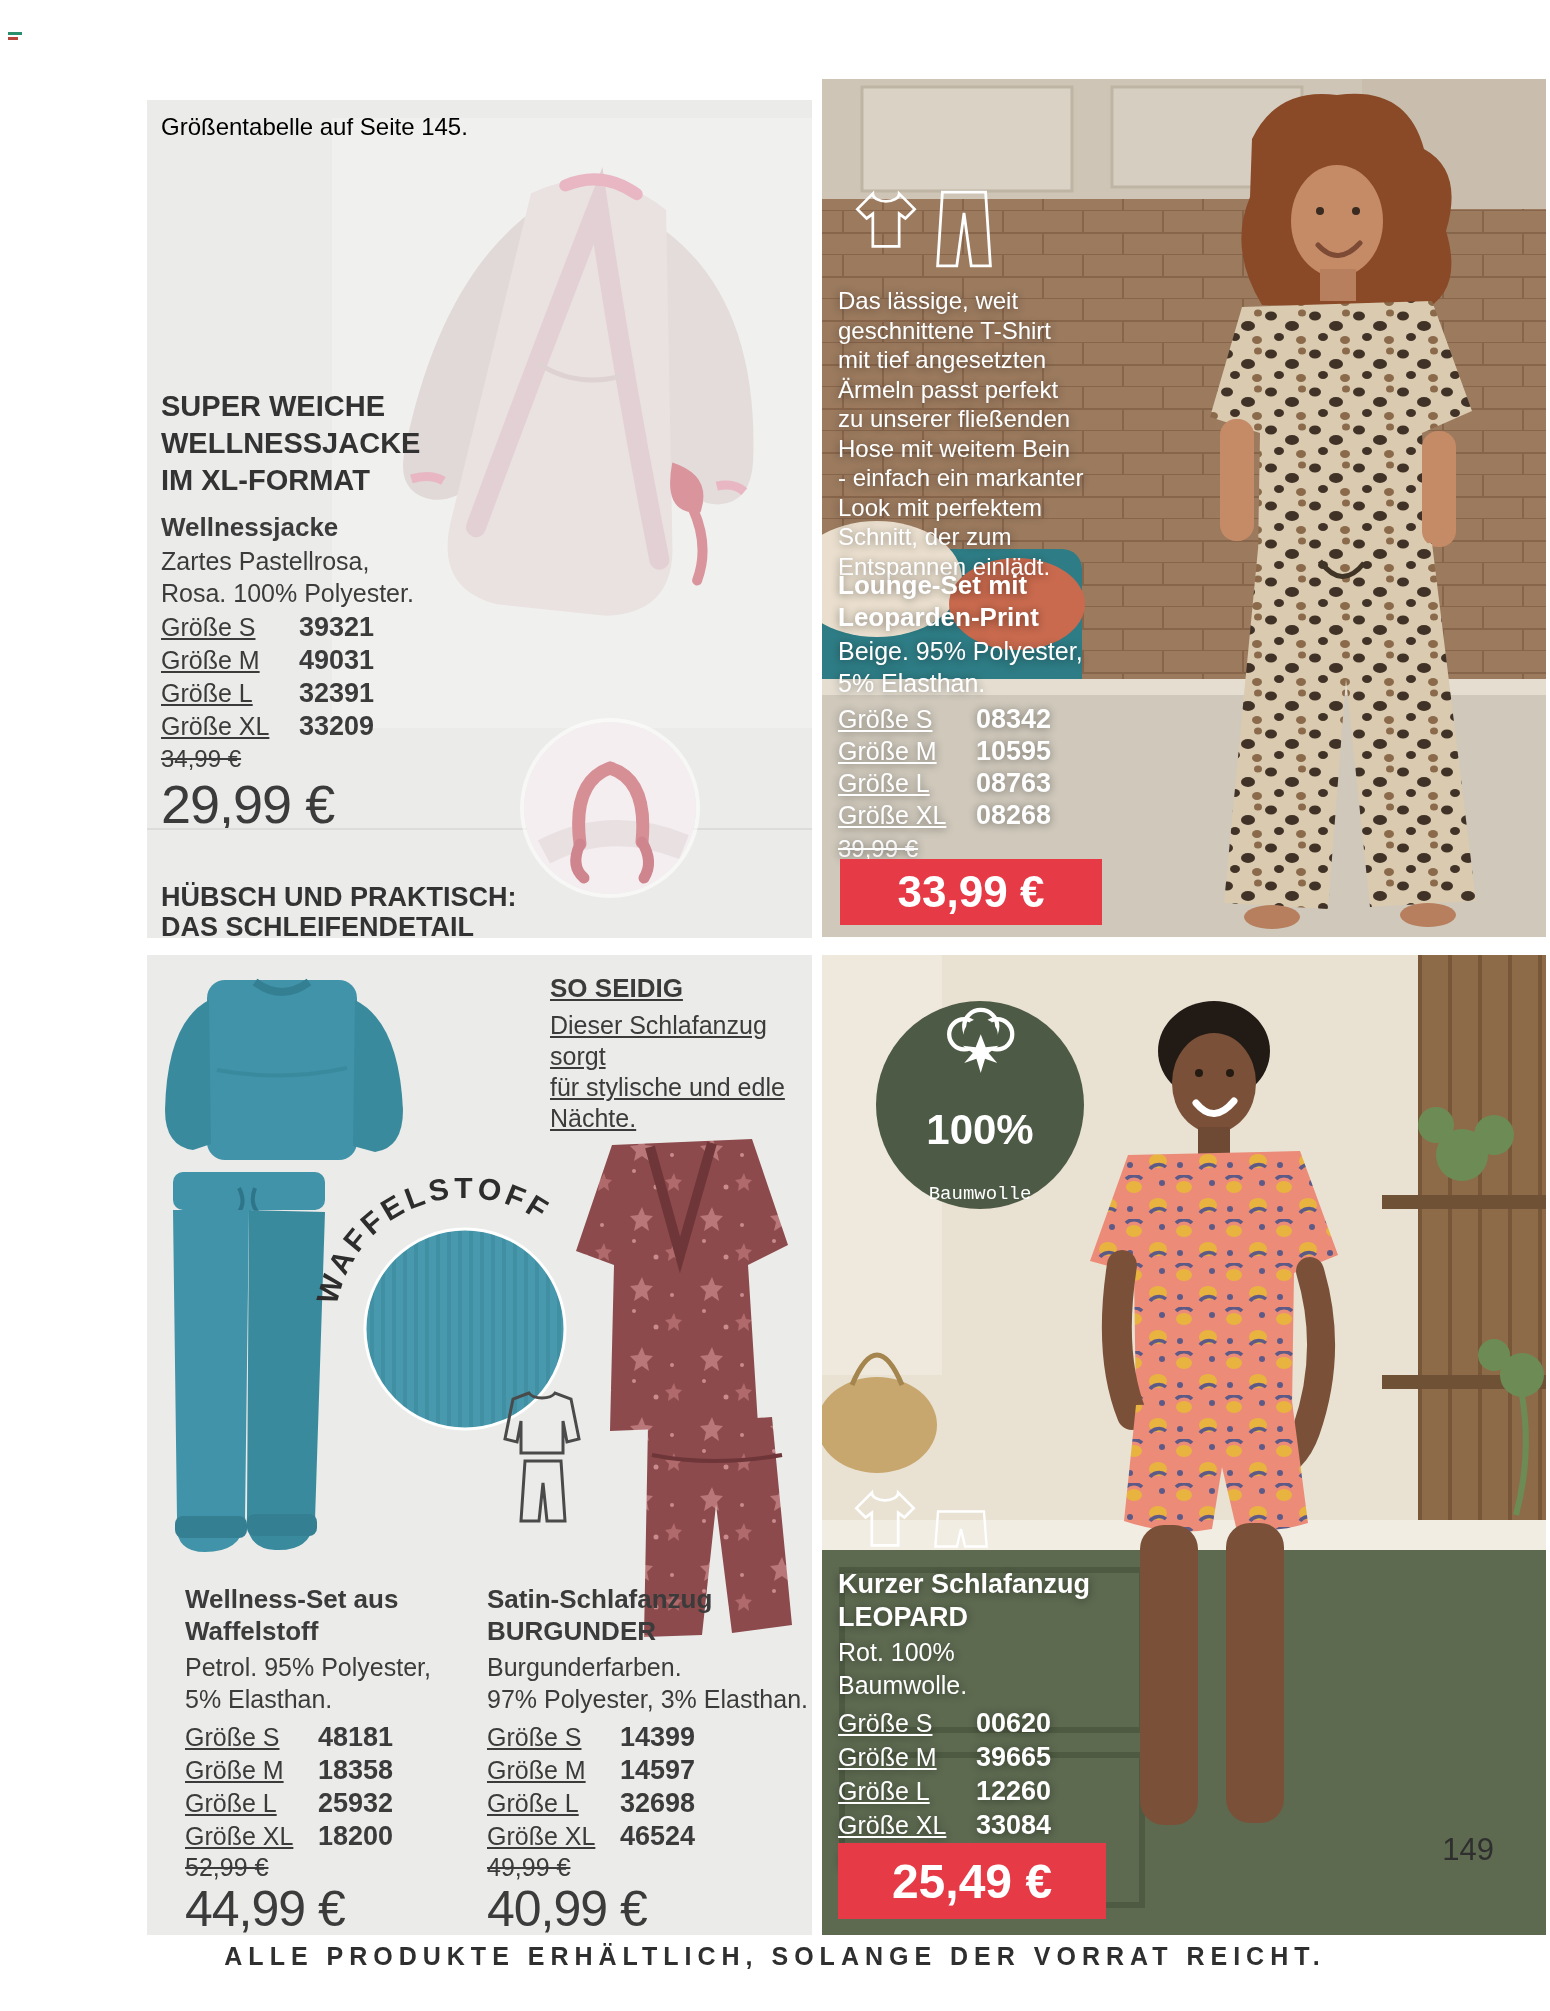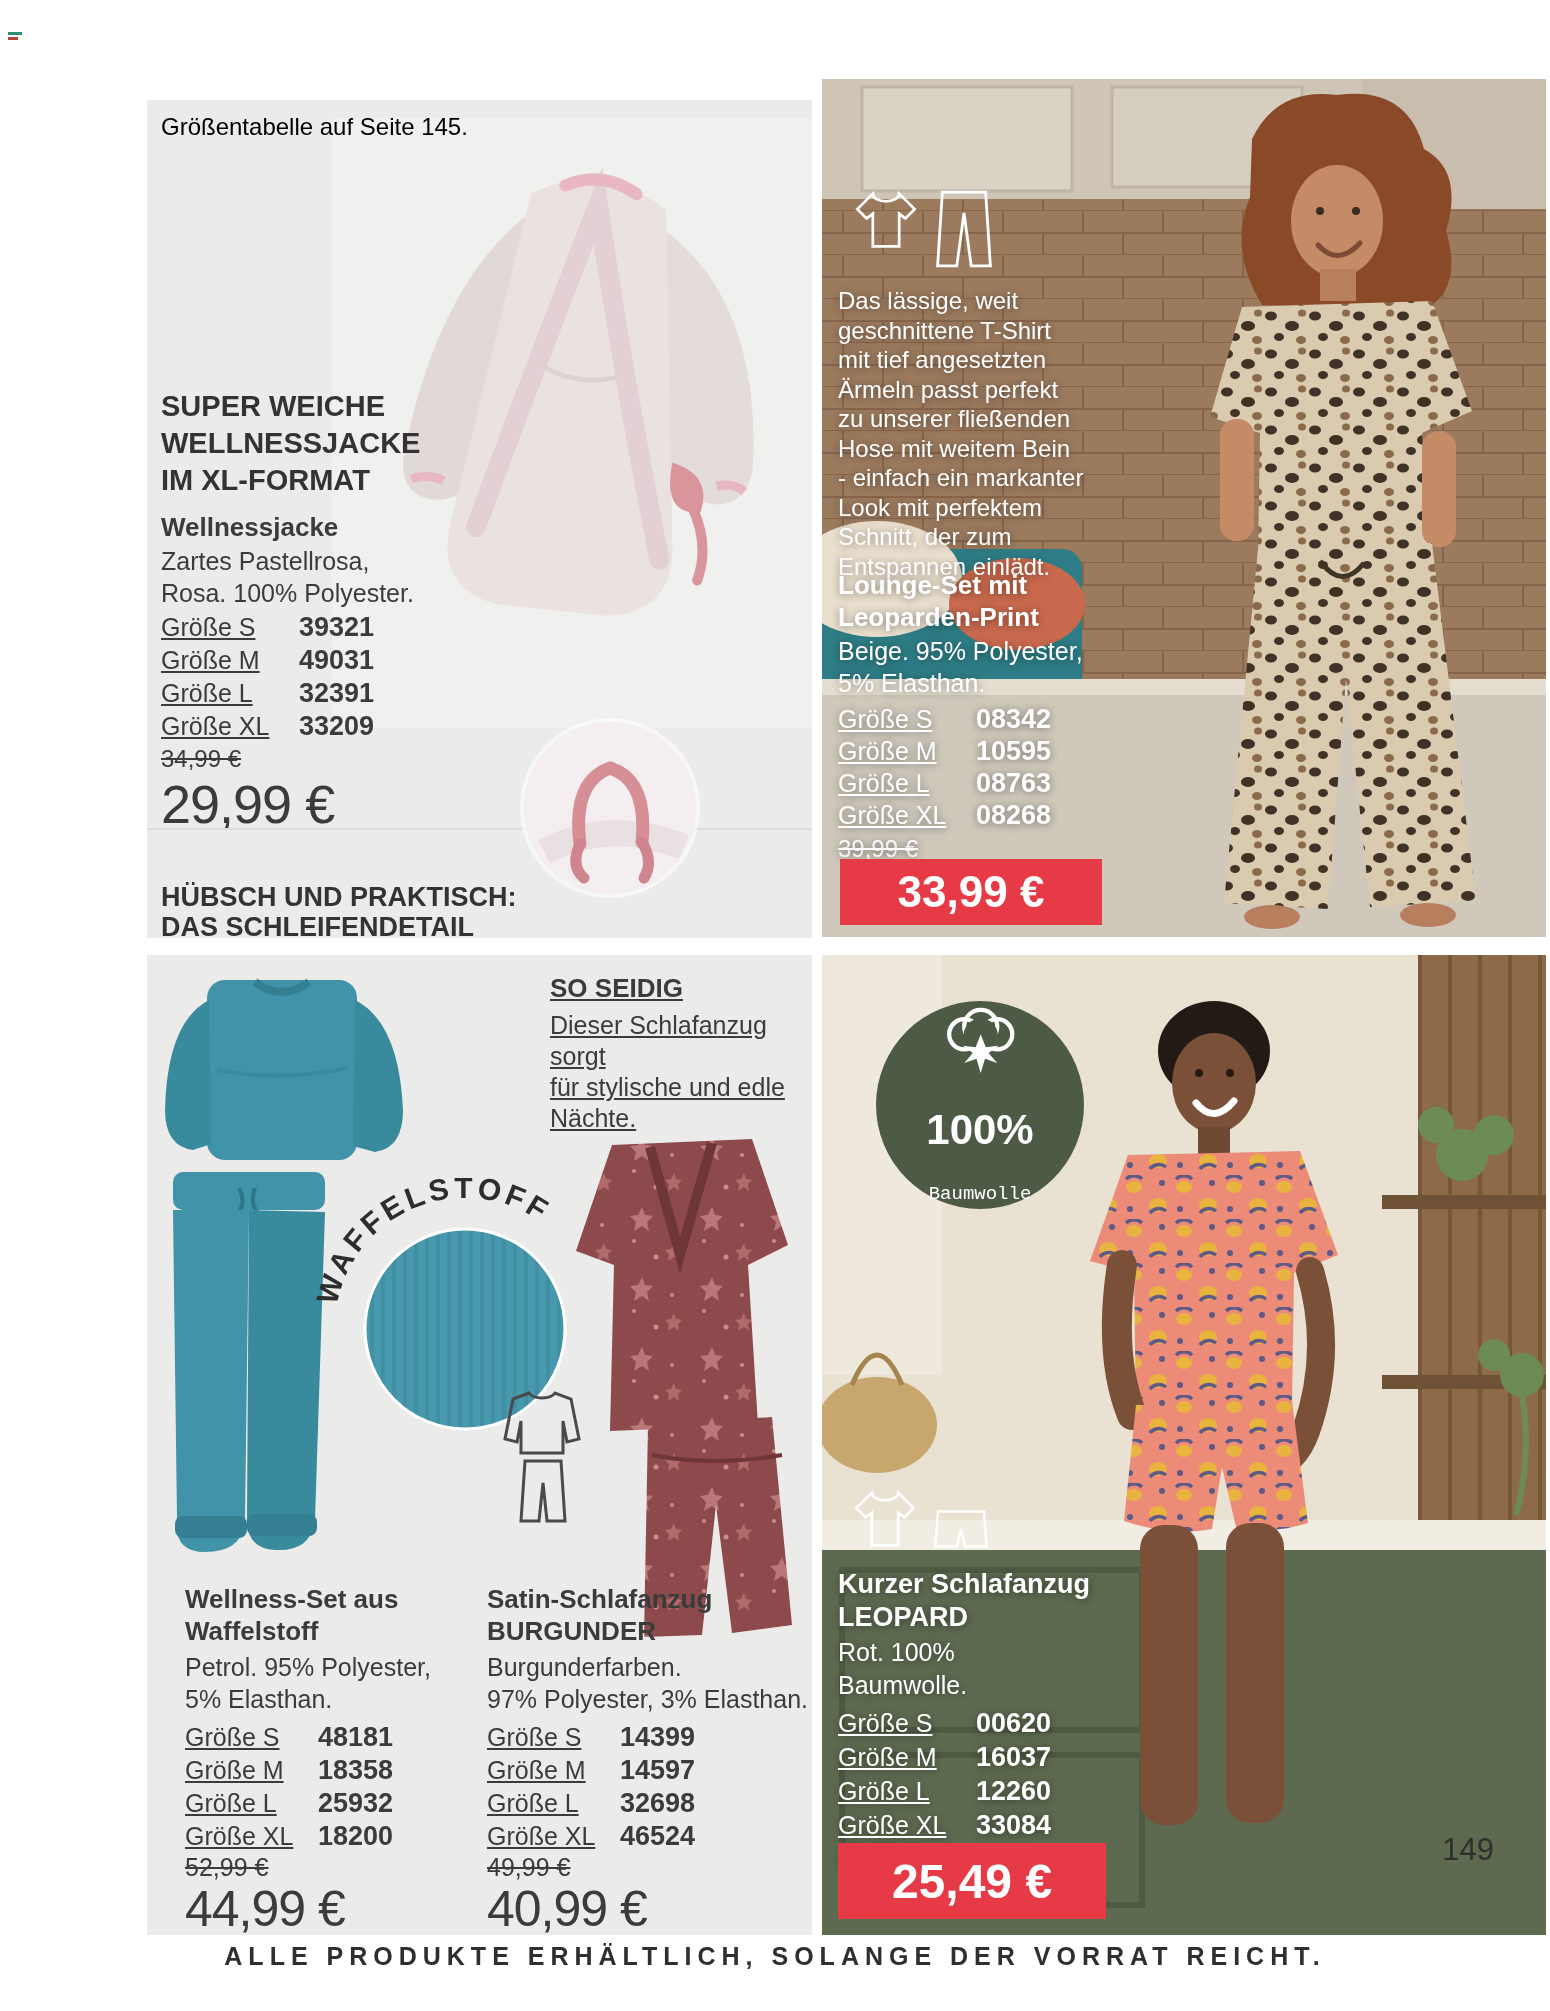--- a/index.html
+++ b/index.html
@@ -442,21 +442,21 @@
 LEOPARD</div>
     <div class="pdesc-w pre" style="line-height:33px;margin-top:2px">Rot. 100%
 Baumwolle.</div>
     <div class="sizes" style="margin-top:4px">
       <div class="srow-w" style="line-height:34px">
           <span class="slabel">Größe S</span>
           <span class="scode">00620</span>
         </div>
       <div class="srow-w" style="line-height:34px">
           <span class="slabel">Größe M</span>
-          <span class="scode">16037</span>
+          <span class="scode">39665</span>
         </div>
       <div class="srow-w" style="line-height:34px">
           <span class="slabel">Größe L</span>
           <span class="scode">12260</span>
         </div>
       <div class="srow-w" style="line-height:34px">
           <span class="slabel">Größe XL</span>
           <span class="scode">33084</span>
         </div>
     </div>

